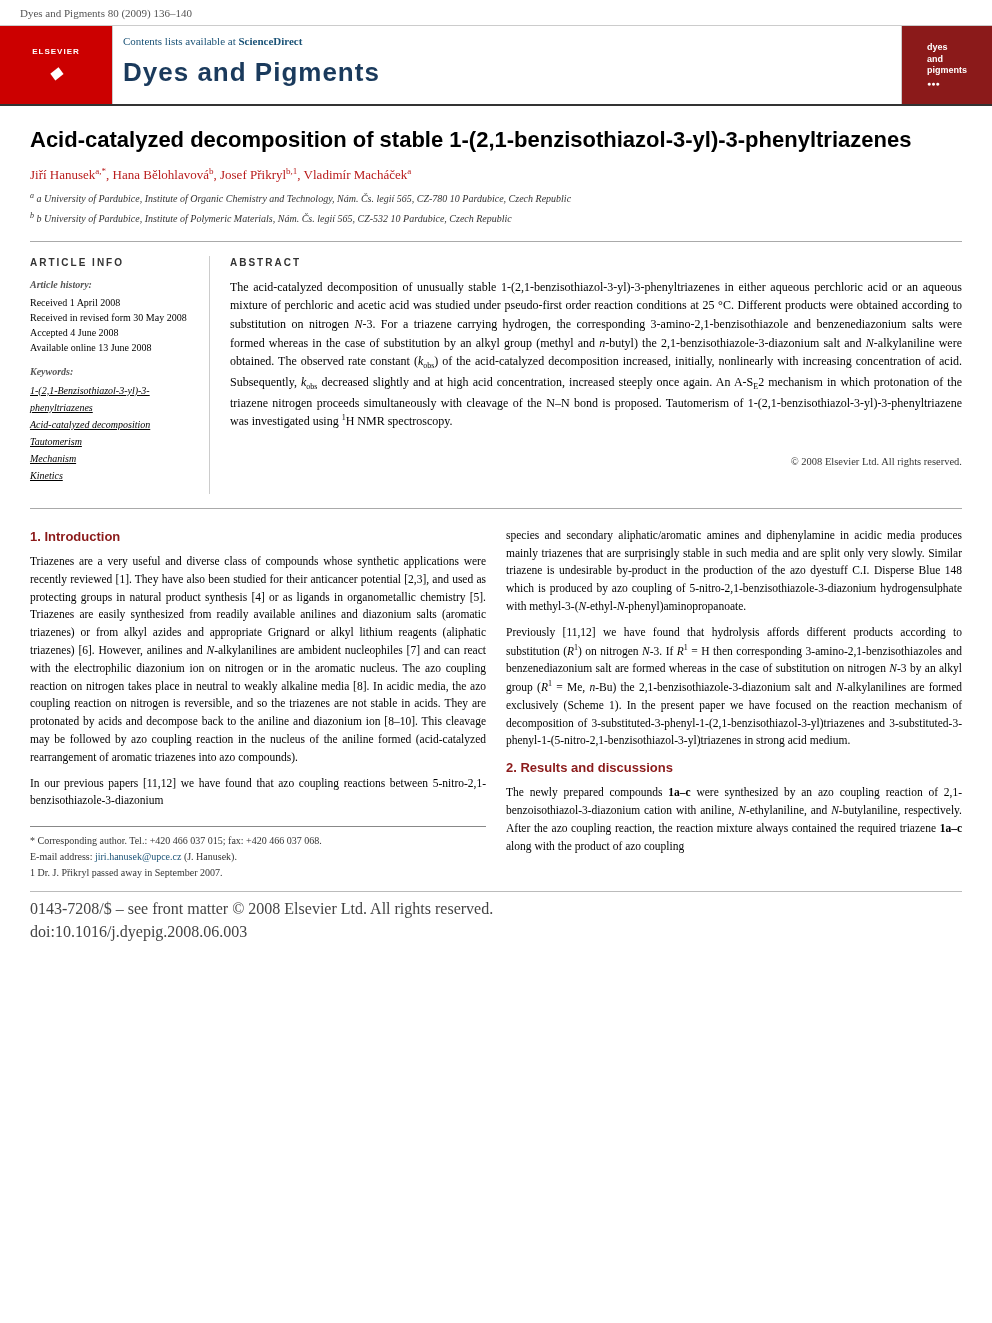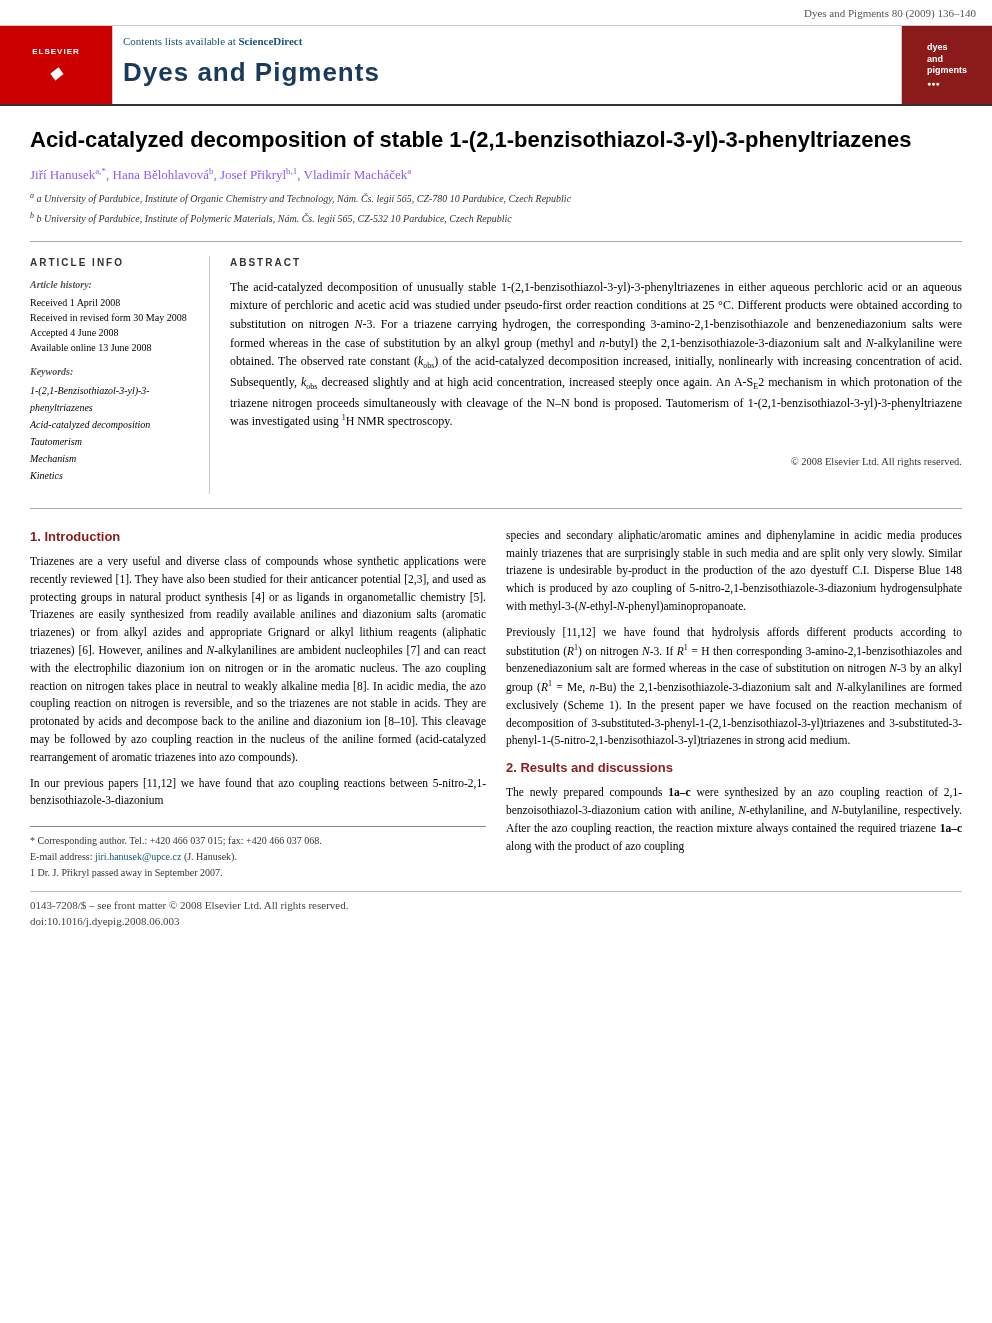--- a/index.html
+++ b/index.html
@@ -8,21 +8,21 @@
       background: #fff;
       color: #000;
       width: 992px;
       min-height: 1323px;
       font-size: 13px;
       line-height: 1.4;
     }
 
     
     .top-header {
-      text-align: right;
+      text-align: left;
       font-size: 11px;
       color: #555;
       padding: 6px 16px 4px 20px;
       border-bottom: 1px solid #ccc;
     }
 
     .journal-banner {
       display: flex;
       align-items: stretch;
       border-bottom: 2px solid #333;
@@ -105,21 +105,21 @@
       color: #000;
       line-height: 1.3;
       margin-bottom: 10px;
       font-family: Arial, sans-serif;
     }
 
     
     .authors {
       font-size: 13px;
       margin-bottom: 6px;
-      color: #8b5cf6;
+      color: #b91c1c;
     }
 
     .authors sup {
       font-size: 9px;
     }
 
     .affiliations {
       font-size: 10px;
       color: #333;
       font-style: italic;
@@ -177,20 +177,21 @@
       font-size: 10px;
       color: #000;
       line-height: 1.5;
     }
 
     .keywords-list {
       font-size: 10px;
       line-height: 1.7;
       color: #000;
       font-style: italic;
+      text-decoration: underline;
     }
 
     .abstract-text {
       font-size: 12px;
       line-height: 1.55;
       color: #000;
       text-align: justify;
     }
 
     .copyright-line {
@@ -241,21 +242,21 @@
       font-size: 10px;
       color: #333;
       line-height: 1.6;
     }
 
     
     .bottom-meta {
       margin-top: 10px;
       border-top: 1px solid #bbb;
       padding-top: 6px;
-      font-size: 11px;
+      font-size: 16px;
       color: #444;
     }
 
     a { color: #1a5276; text-decoration: none; }
     .bold { font-weight: bold; }
     .italic { font-style: italic; }
     sup, sub { font-size: 8px; }
   </style>
 </head>
 <body>

